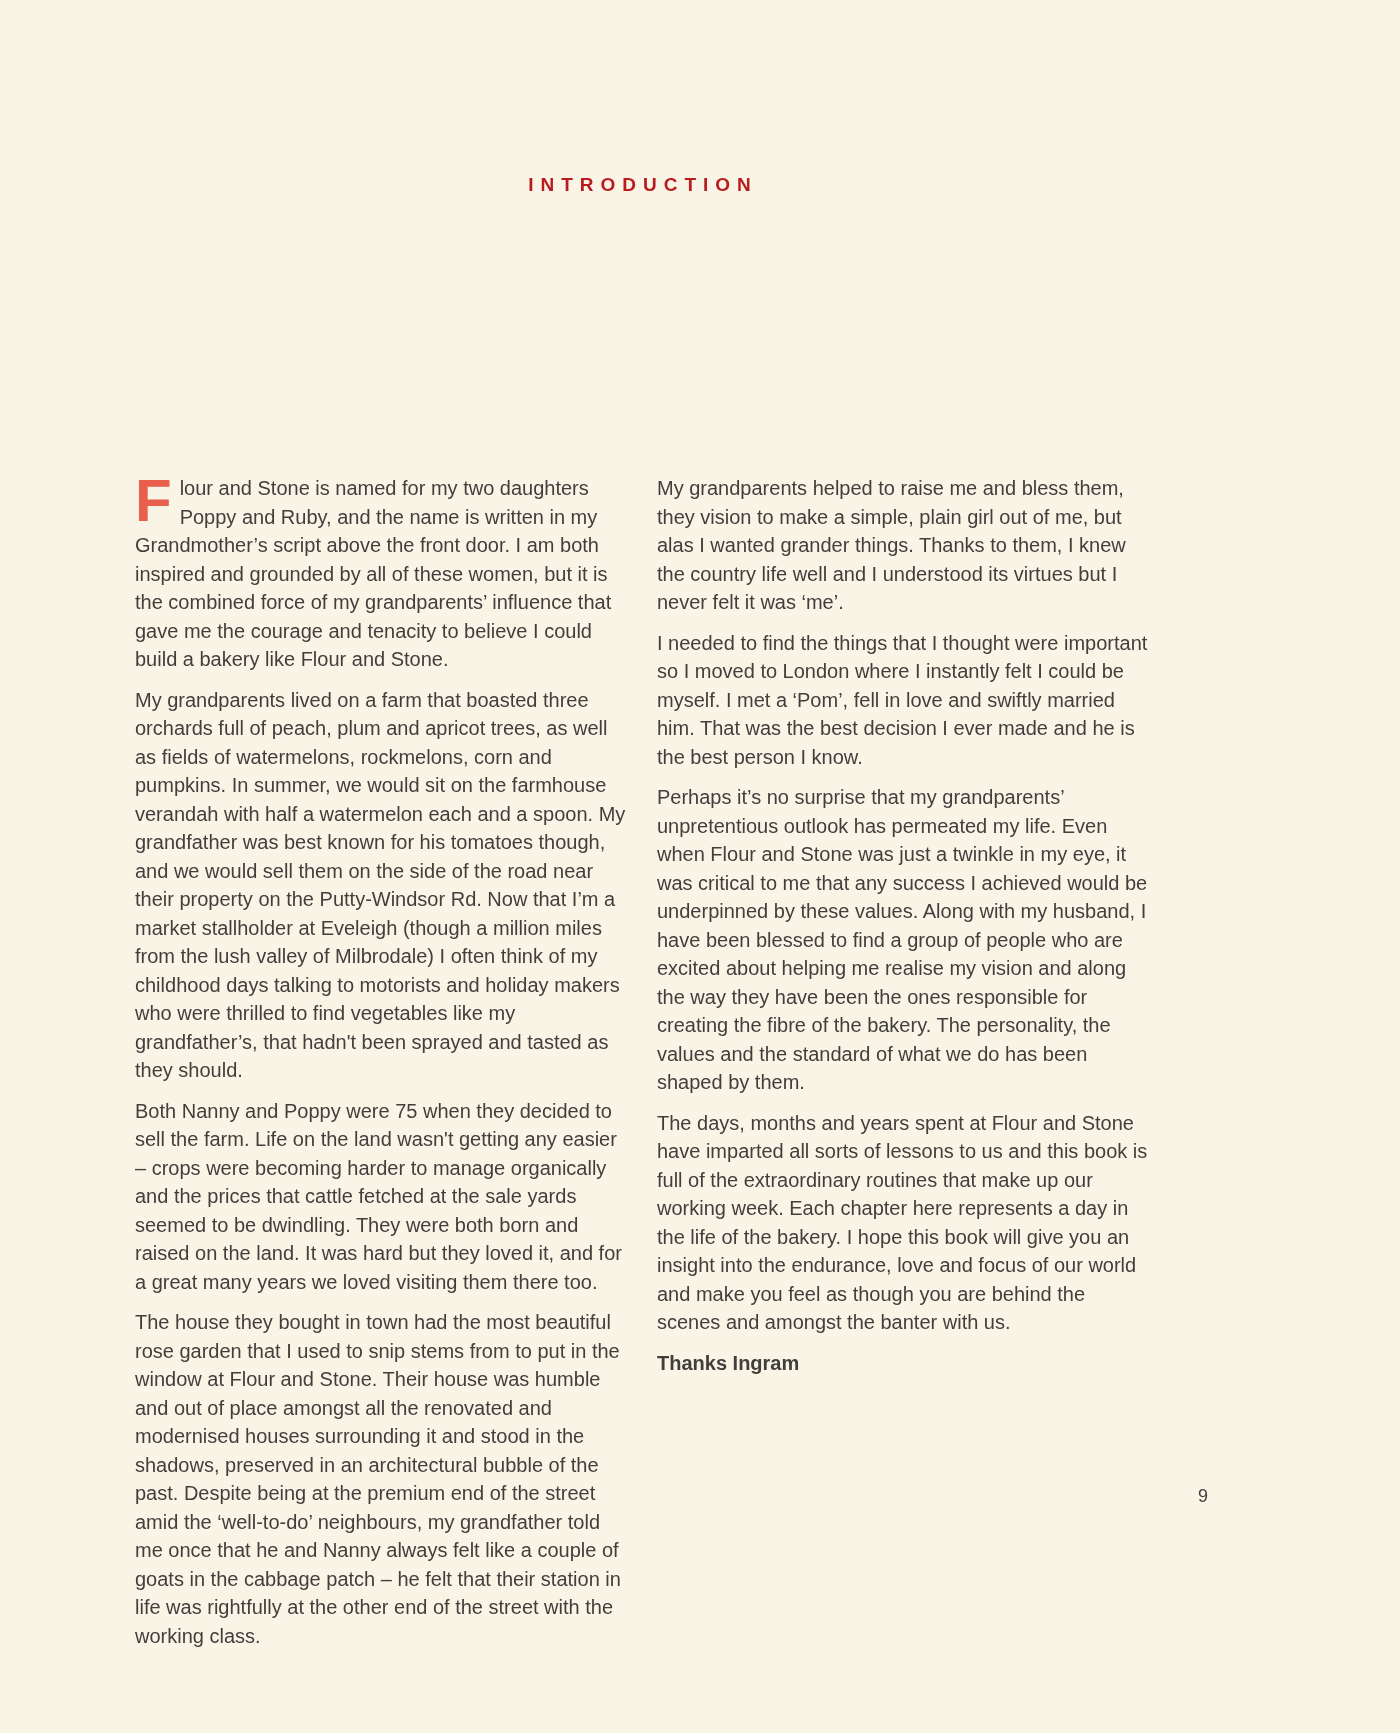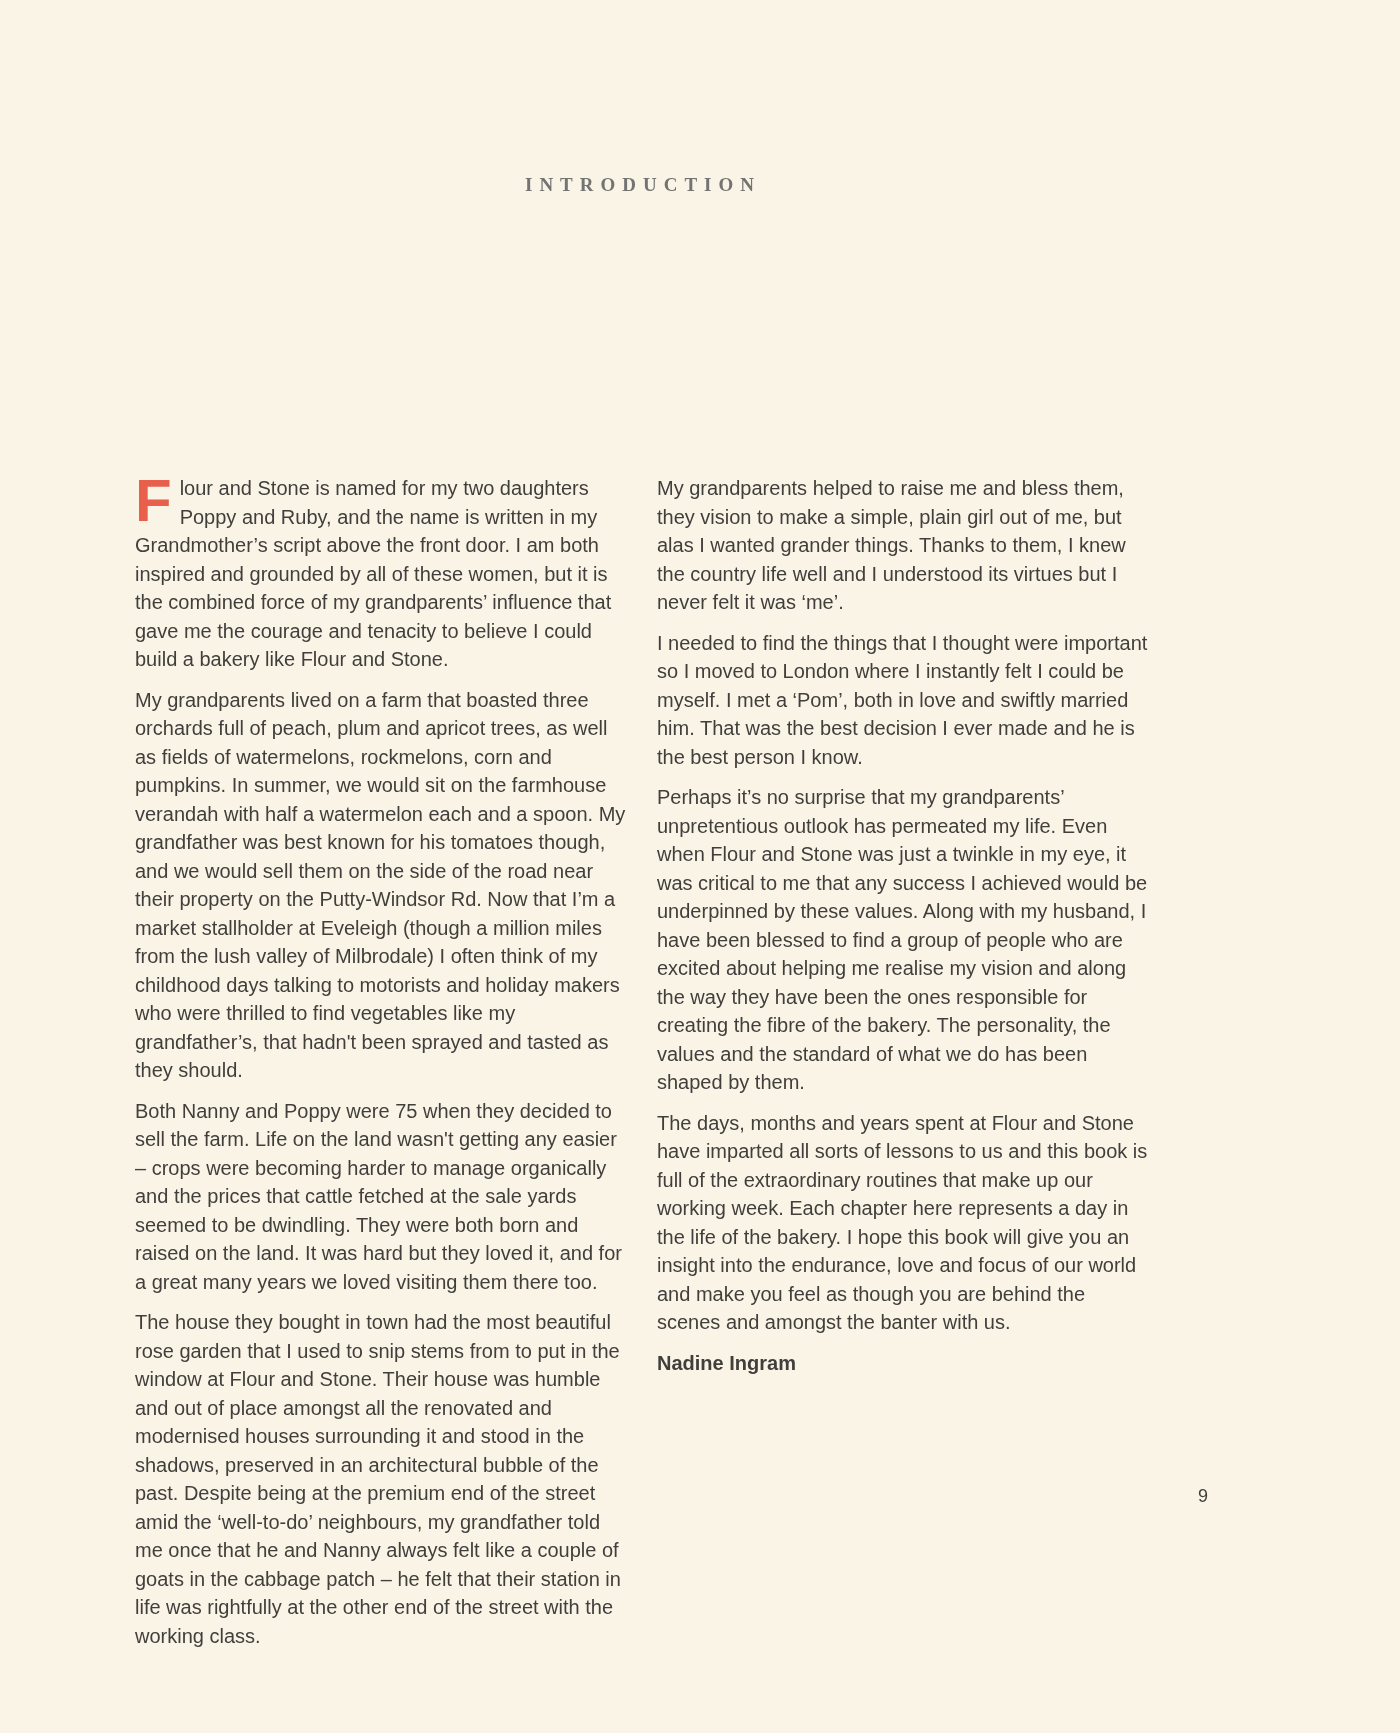--- a/index.html
+++ b/index.html
@@ -21,22 +21,21 @@
     top: 0;
     width: 1016px;
   }
   .heading {
     margin-top: 174px;
     text-align: center;
     font-size: 19px;
     line-height: 22px;
     font-weight: 700;
     letter-spacing: 7px;
-    color: #737373;
-    font-family: Liberation Serif, serif;
+    color: #b91c1c;
   }
   .columns {
     display: flex;
     margin-top: 278px;
     gap: 28px;
   }
   .col {
     width: 494px;
     font-size: 20px;
     line-height: 28.5px;
@@ -77,22 +76,22 @@
 
     <div class="col">
       <p><span class="dropcap">F</span><span>lour and Stone is named for my two daughters Poppy and Ruby, and the name is written in my Grandmother’s script above the front door. I am both inspired and grounded by all of these women, but it is the combined force of my grandparents’ influence that gave me the courage and tenacity to believe I could build a bakery like Flour and Stone.</span></p>
       <p>My grandparents lived on a farm that boasted three orchards full of peach, plum and apricot trees, as well as fields of watermelons, rockmelons, corn and pumpkins. In summer, we would sit on the farmhouse verandah with half a watermelon each and a spoon. My grandfather was best known for his tomatoes though, and we would sell them on the side of the road near their property on the Putty-Windsor Rd. Now that I’m a market stallholder at Eveleigh (though a million miles from the lush valley of Milbrodale) I often think of my childhood days talking to motorists and holiday makers who were thrilled to find vegetables like my grandfather’s, that hadn't been sprayed and tasted as they should.</p>
       <p>Both Nanny and Poppy were 75 when they decided to sell the farm. Life on the land wasn't getting any easier – crops were becoming harder to manage organically and the prices that cattle fetched at the sale yards seemed to be dwindling. They were both born and raised on the land. It was hard but they loved it, and for a great many years we loved visiting them there too.</p>
       <p>The house they bought in town had the most beautiful rose garden that I used to snip stems from to put in the window at Flour and Stone. Their house was humble and out of place amongst all the renovated and modernised houses surrounding it and stood in the shadows, preserved in an architectural bubble of the past. Despite being at the premium end of the street amid the ‘well-to-do’ neighbours, my grandfather told me once that he and Nanny always felt like a couple of goats in the cabbage patch – he felt that their station in life was rightfully at the other end of the street with the working class.</p>
     </div>
 
     <div class="col">
       <p>My grandparents helped to raise me and bless them, they vision to make a simple, plain girl out of me, but alas I wanted grander things. Thanks to them, I knew the country life well and I understood its virtues but I never felt it was ‘me’.</p>
-      <p>I needed to find the things that I thought were important so I moved to London where I instantly felt I could be myself. I met a ‘Pom’, both in love and swiftly married him. That was the best decision I ever made and he is the best person I know.</p>
+      <p>I needed to find the things that I thought were important so I moved to London where I instantly felt I could be myself. I met a ‘Pom’, fell in love and swiftly married him. That was the best decision I ever made and he is the best person I know.</p>
       <p>Perhaps it’s no surprise that my grandparents’ unpretentious outlook has permeated my life. Even when Flour and Stone was just a twinkle in my eye, it was critical to me that any success I achieved would be underpinned by these values. Along with my husband, I have been blessed to find a group of people who are excited about helping me realise my vision and along the way they have been the ones responsible for creating the fibre of the bakery. The personality, the values and the standard of what we do has been shaped by them.</p>
       <p>The days, months and years spent at Flour and Stone have imparted all sorts of lessons to us and this book is full of the extraordinary routines that make up our working week. Each chapter here represents a day in the life of the bakery. I hope this book will give you an insight into the endurance, love and focus of our world and make you feel as though you are behind the scenes and amongst the banter with us.</p>
-      <p class="signature">Nadine Ingram</p>
+      <p class="signature">Thanks Ingram</p>
     </div>
 
   </div>
 </div>
 
 <div class="page-number">9</div>
 
 </body></html>

